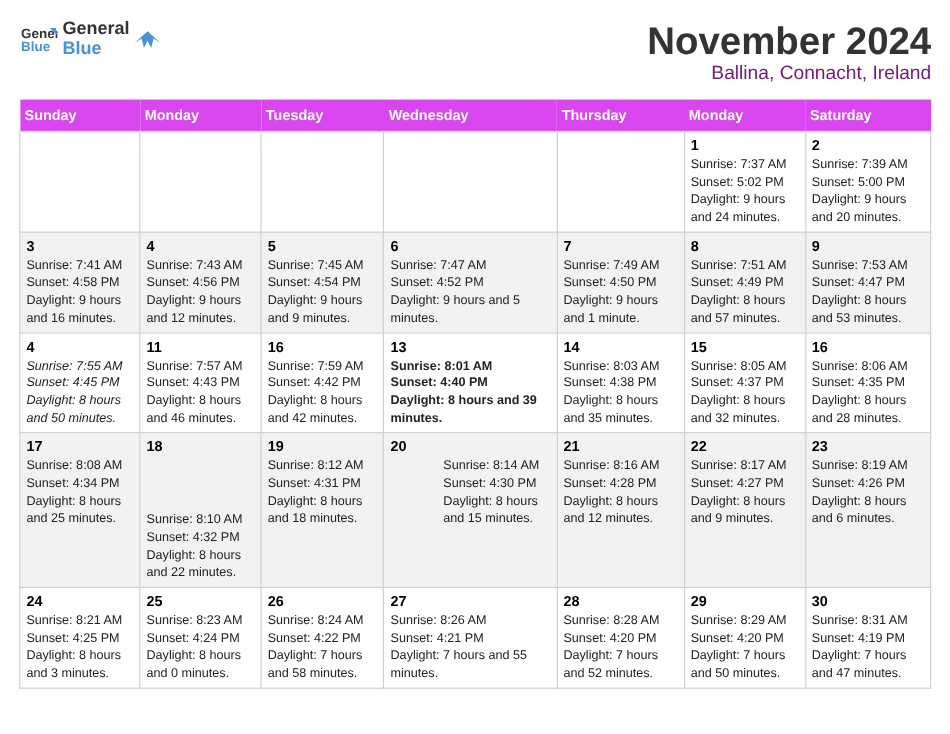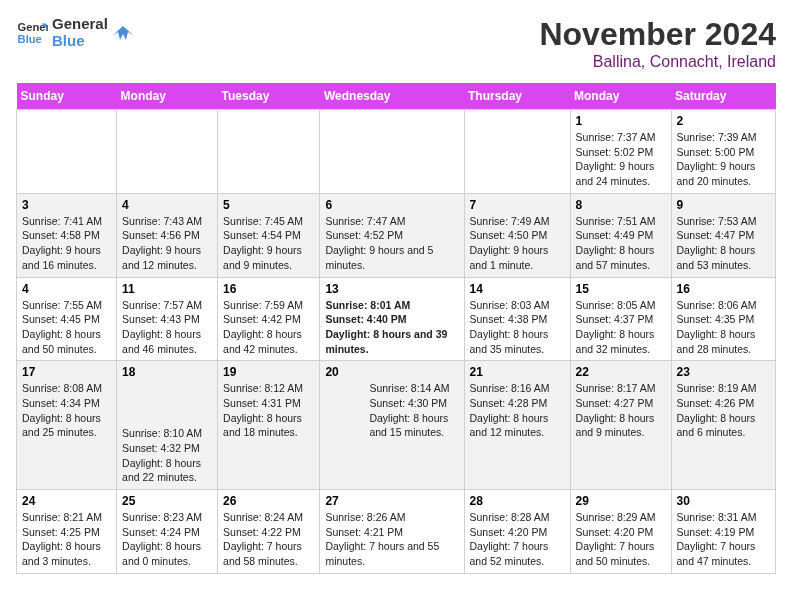--- a/index.html
+++ b/index.html
@@ -174,21 +174,21 @@
         <td>
           <span class="day-number">9</span>
           <div class="day-info" style="white-space: pre-line;">Sunrise: 7:53 AM
 Sunset: 4:47 PM
 Daylight: 8 hours and 53 minutes.</div>
         </td>
       </tr>
       <tr>
         <td>
           <span class="day-number">4</span>
-          <div class="day-info" style="white-space: pre-line;">Sunrise: 7:55 AM
+          <div class="day-info" style="white-space: pre-line; font-style: italic;">Sunrise: 7:55 AM
 Sunset: 4:45 PM
 Daylight: 8 hours and 50 minutes.</div>
         </td>
         <td>
           <span class="day-number">11</span>
           <div class="day-info" style="white-space: pre-line;">Sunrise: 7:57 AM
 Sunset: 4:43 PM
 Daylight: 8 hours and 46 minutes.</div>
         </td>
         <td>

